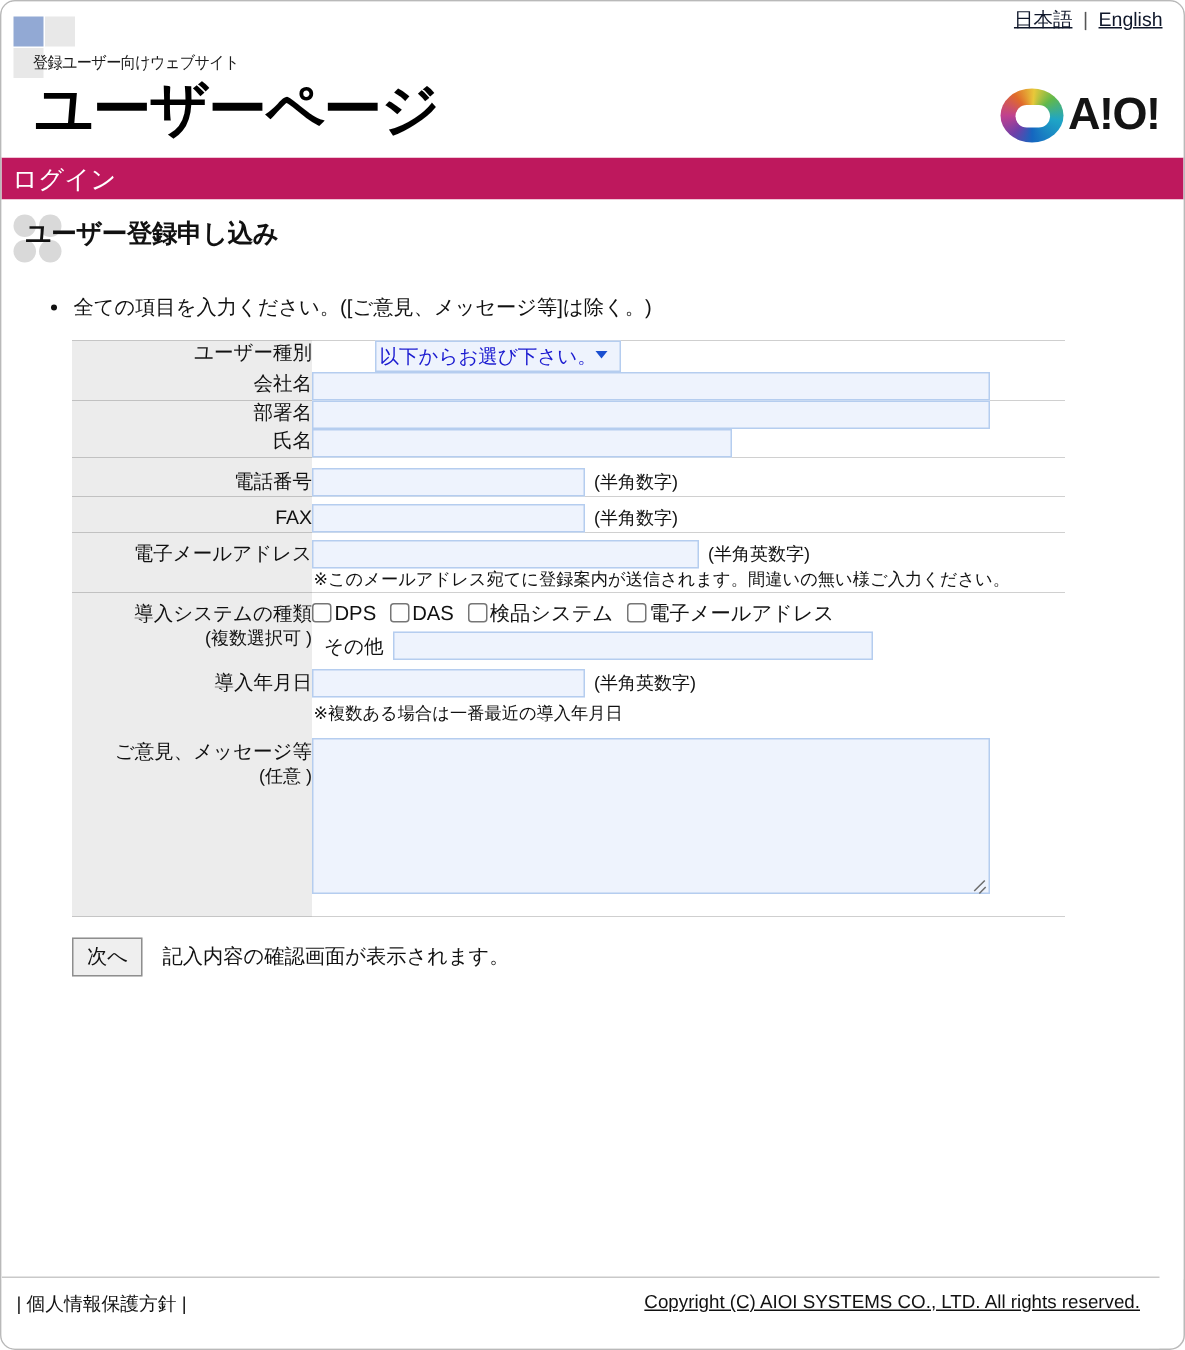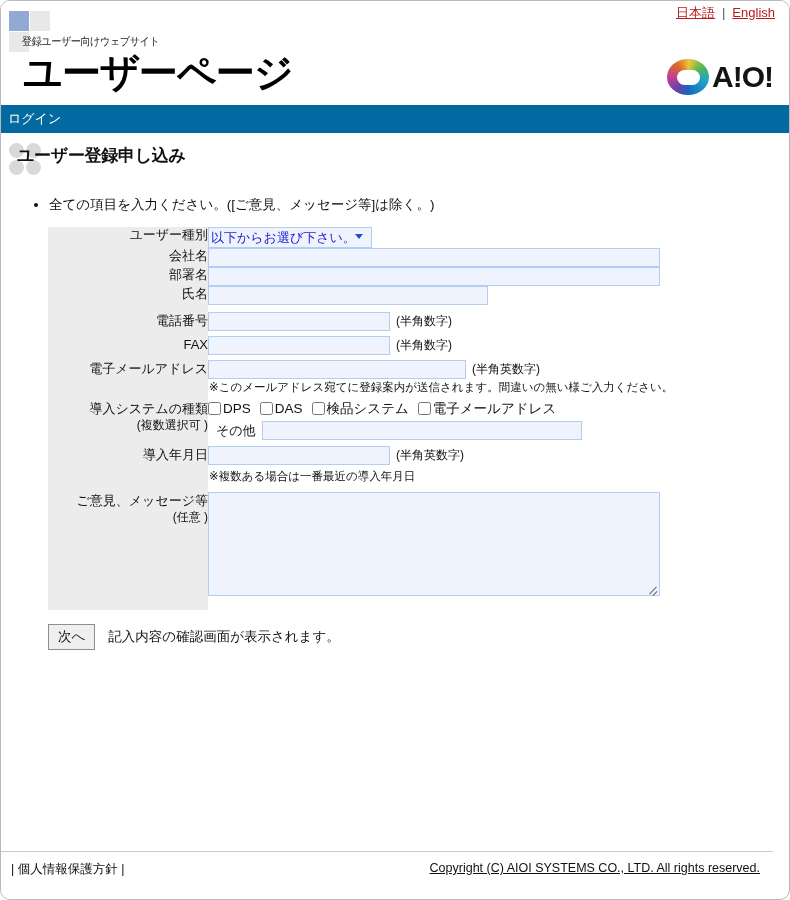--- a/index.html
+++ b/index.html
@@ -26,21 +26,21 @@
     background: #ffffff;
   }
   .lang-bar {
     position: absolute;
     top: 3px; right: 14px;
     font-size: 13px;
     color: #333;
     white-space: nowrap;
   }
   .lang-bar a {
-    color: #b91c1c;
+    color: #0f172a;
     text-decoration: underline;
     font-size: 13px;
     text-align: center;
   }
   .lang-sep { color: #555; margin: 0 7px; }
 
   .deco-squares {
     position: absolute;
     top: 10px; left: 8px;
     width: 46px; height: 46px;
@@ -103,26 +103,26 @@
     font-size: 30px;
     font-weight: bold;
     color: #141414;
     letter-spacing: -1px;
     font-family: "Liberation Sans", "DejaVu Sans", sans-serif;
   }
 
   
   .navbar {
     height: 28px;
-    background: #0369a1;
+    background: #be185d;
     color: #ffffff;
     display: flex;
     align-items: center;
     padding-left: 7px;
-    font-size: 13px;
+    font-size: 17px;
   }
 
   
   .content {
     position: relative;
     padding: 0;
     background: #ffffff;
     height: 720px;
   }
 
@@ -229,21 +229,21 @@
     border: 1px solid #b5cdef;
     color: #1a1ad0;
     font-family: "Liberation Sans", "DejaVu Sans", sans-serif;
     font-size: 13px;
     height: 21px;
     padding: 1px 2px;
     appearance: none;
     -webkit-appearance: none;
     width: 164px;
   }
-  .sel-wrap { position: relative; display: inline-block; }
+  .sel-wrap { position: relative; display: inline-block; padding-left: 42px; }
   .sel-arrow {
     position: absolute;
     right: 9px; top: 7px;
     width: 0; height: 0;
     border-left: 4.5px solid transparent;
     border-right: 4.5px solid transparent;
     border-top: 5.5px solid #1a4fd0;
     pointer-events: none;
   }
 

